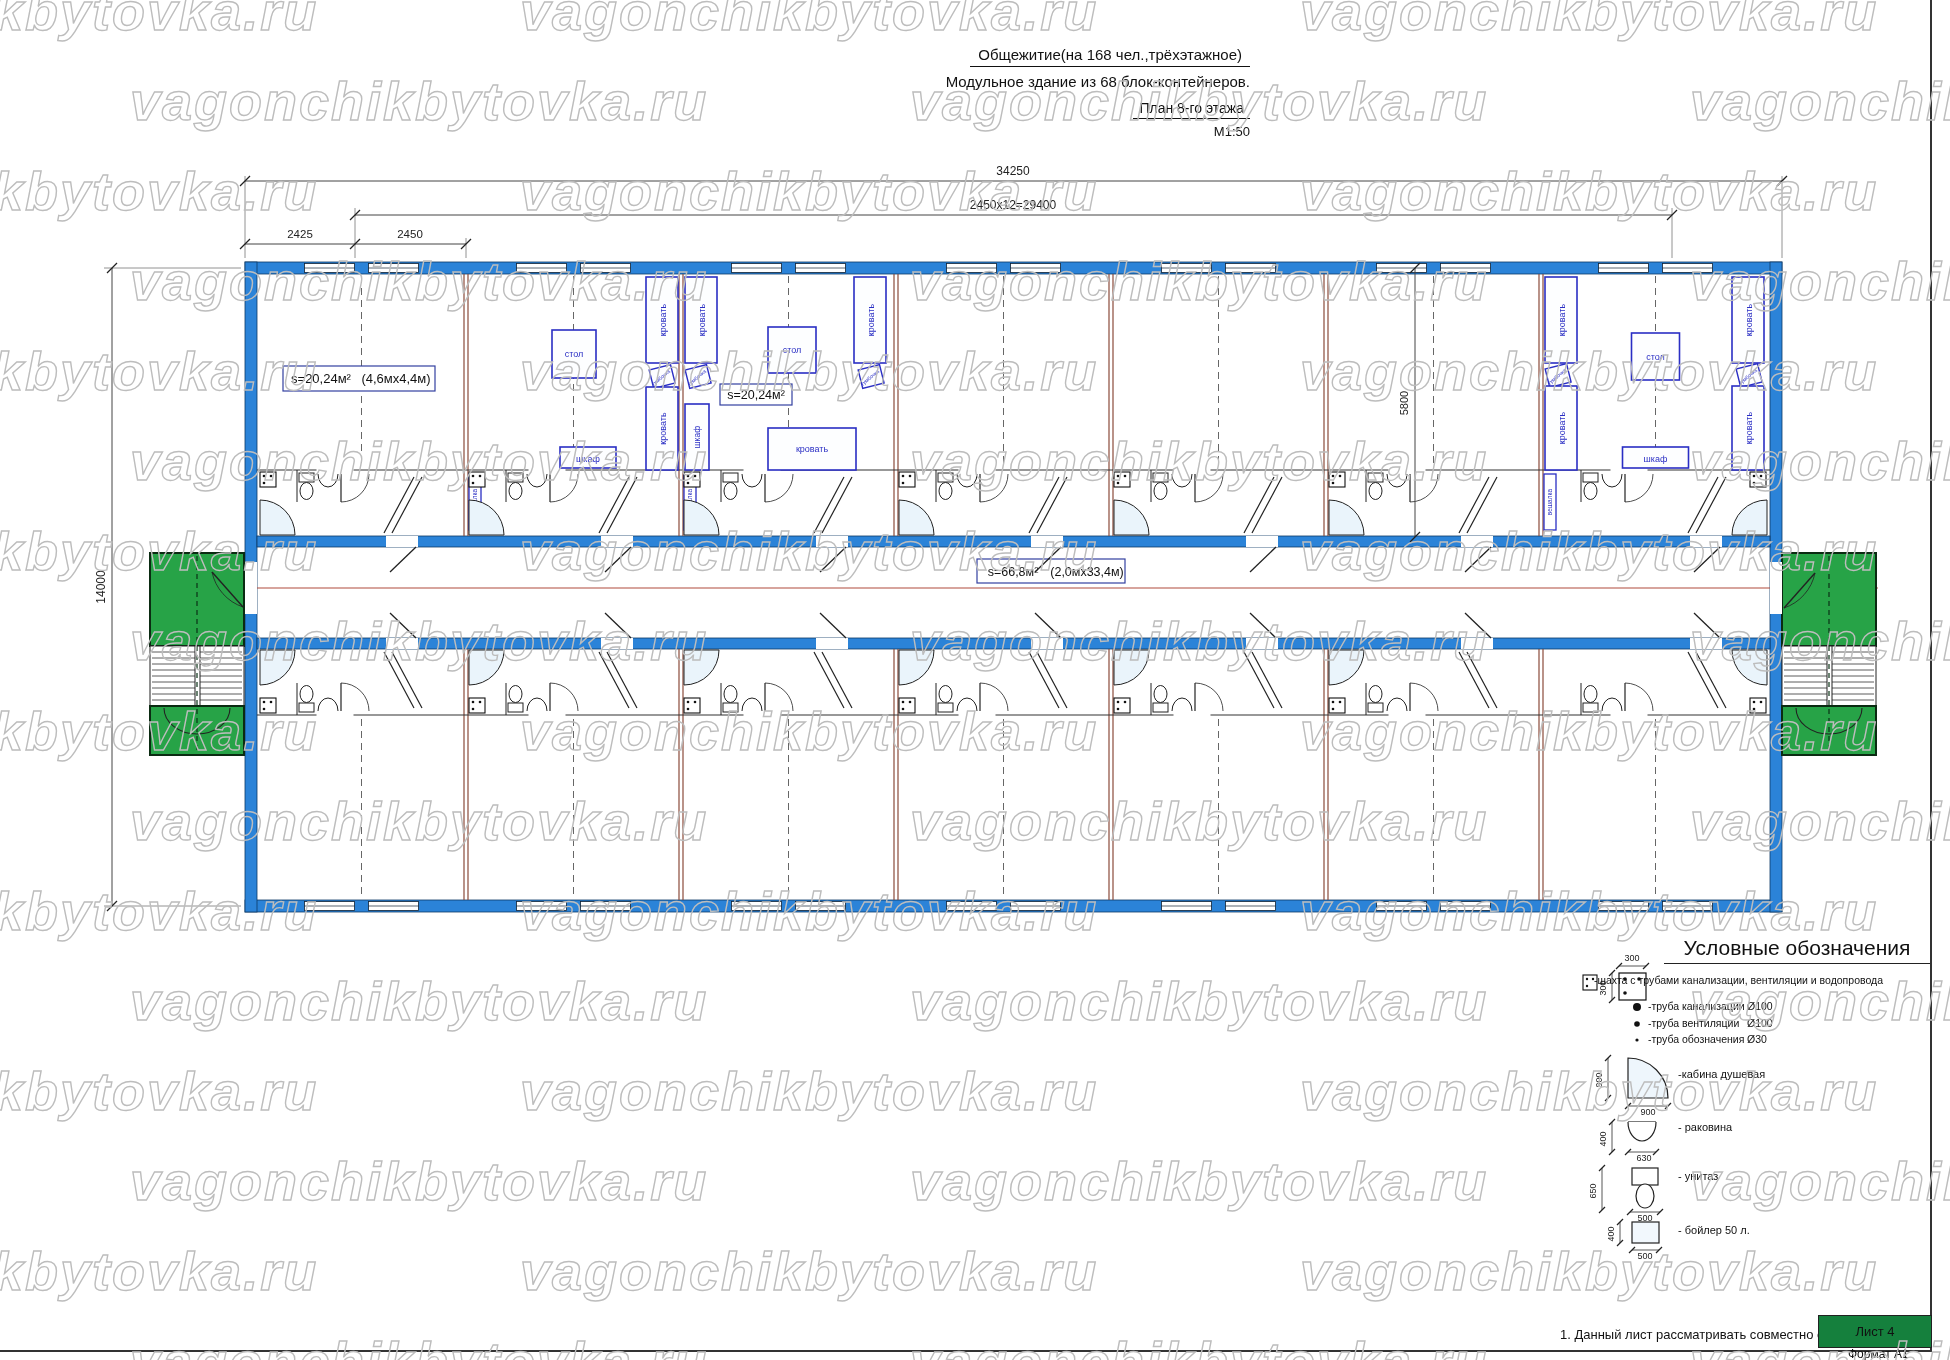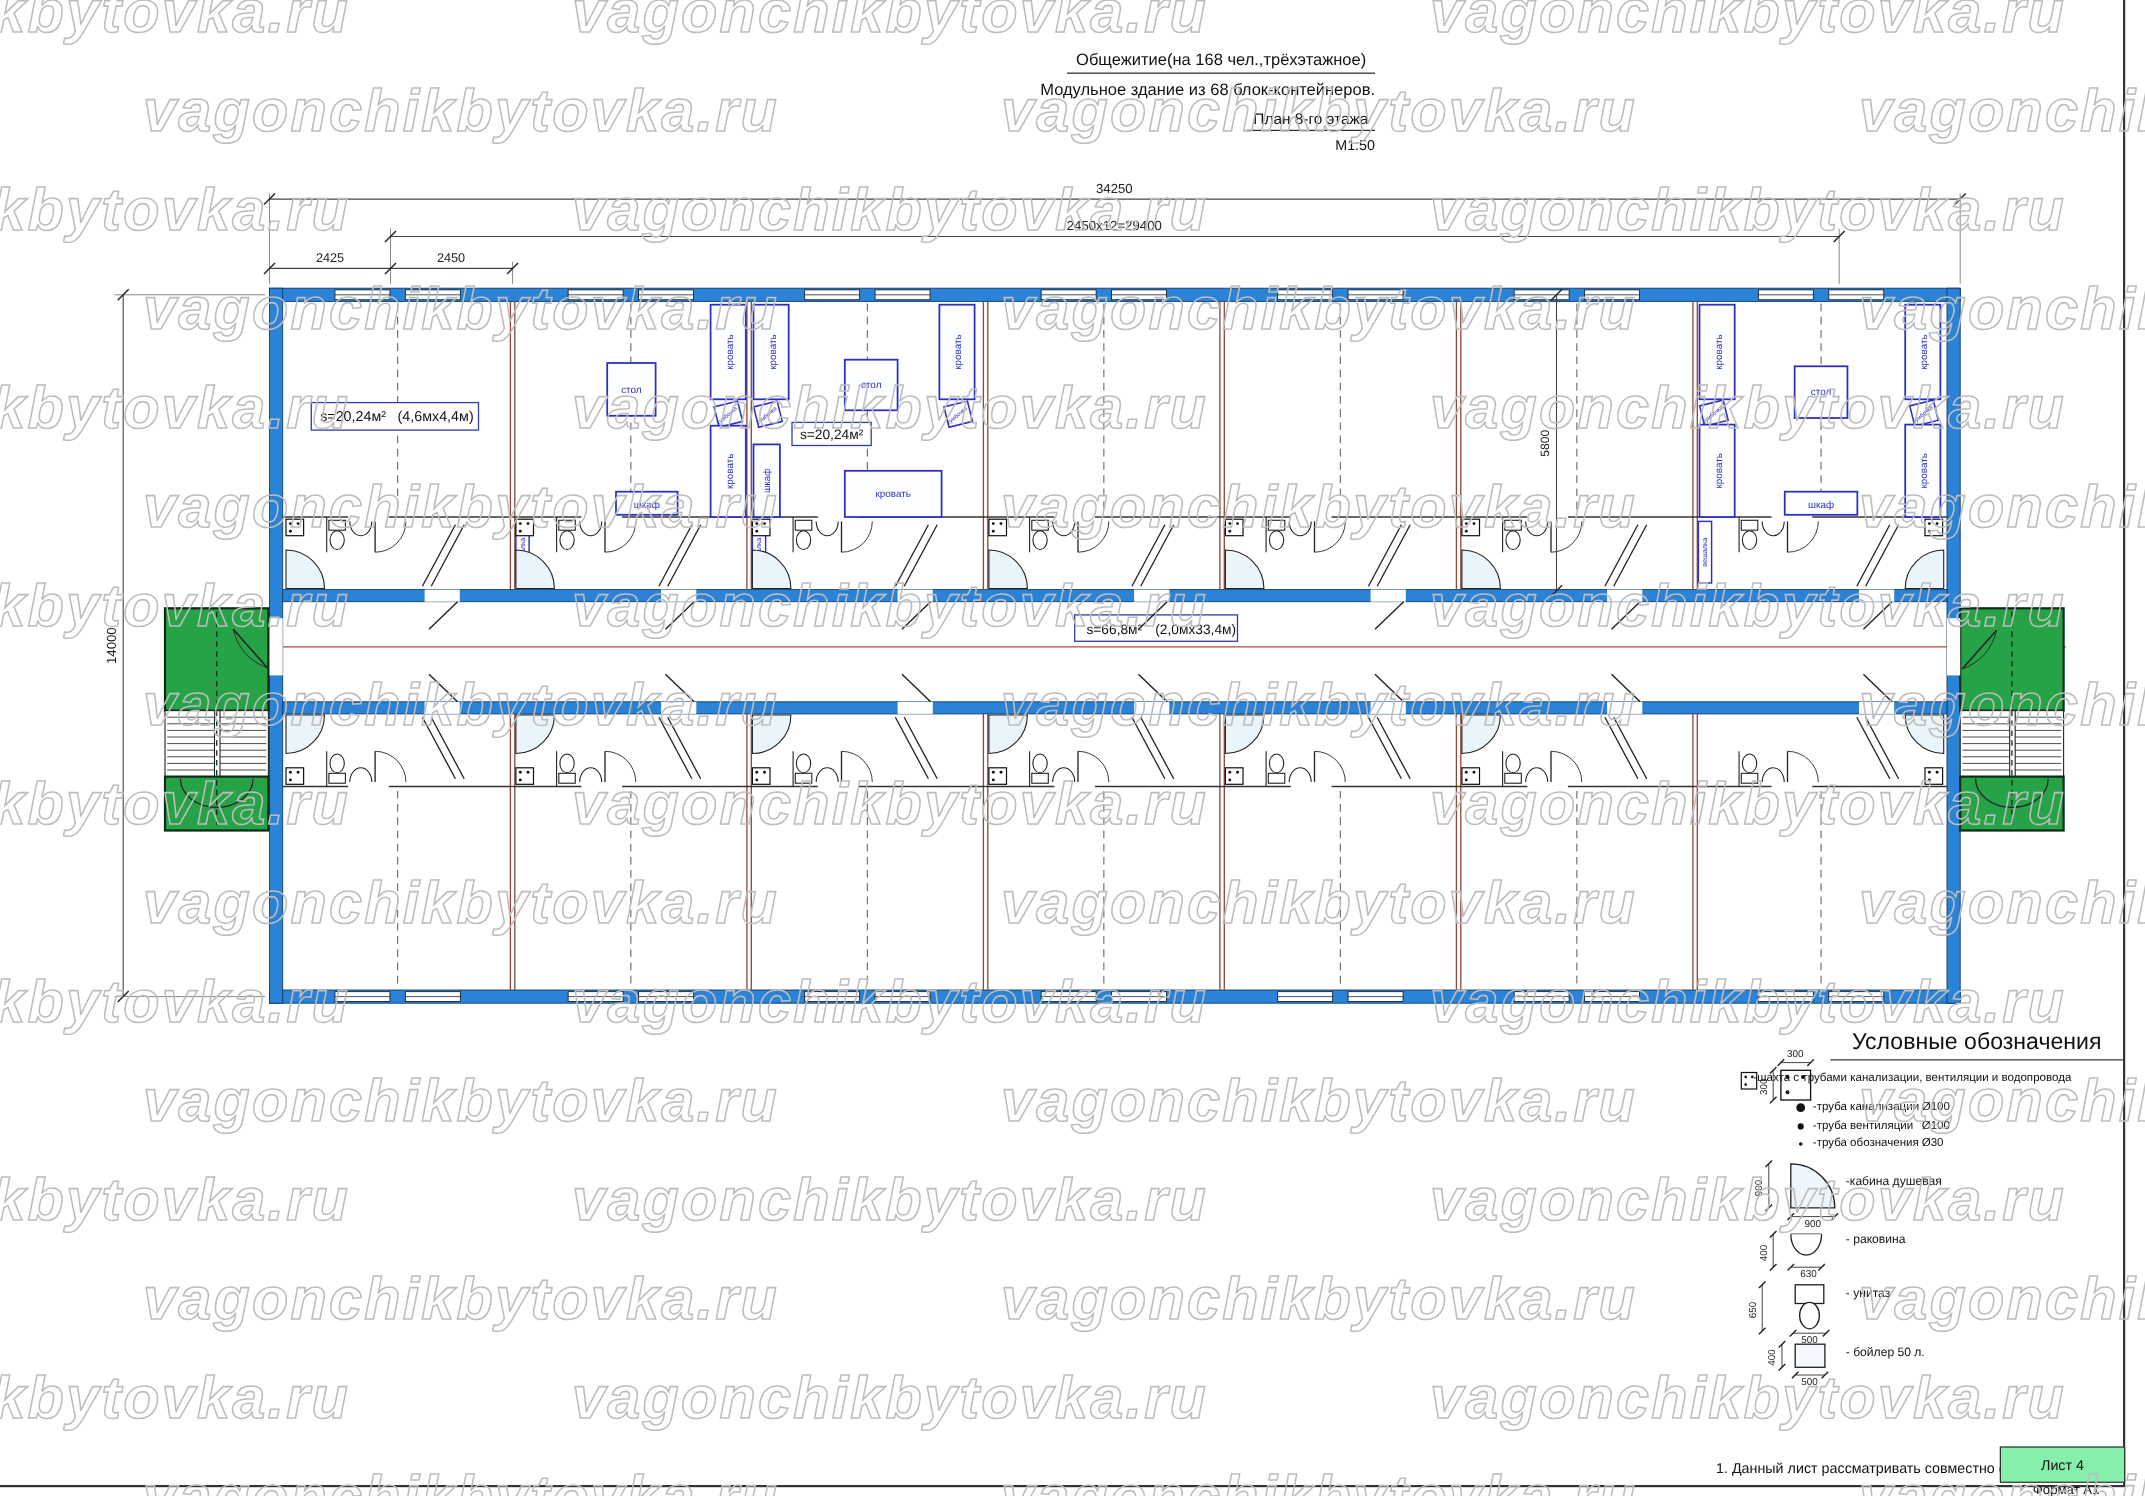--- a/index.html
+++ b/index.html
@@ -20,21 +20,21 @@
   .lg{position:absolute;z-index:20;white-space:nowrap;}
   #lg-title{left:1664px;top:936px;width:266px;font-size:21px;border-bottom:1.5px solid #222;
             padding-bottom:3px;text-align:center;}
   #lg-shaft{left:1594px;top:974px;font-size:10.5px;}
   .lg-pipe{left:1648px;font-size:10.5px;width:145px;}
   .lg-pipe .dia{position:absolute;left:99px;}
   .lg-fix{font-size:11px;left:1678px;}
   
   #ft-note{position:absolute;left:1560px;top:1327px;font-size:13px;z-index:20;}
   #ft-sheetbox{position:absolute;left:1818px;top:1315px;width:112px;height:31px;border:1.5px solid #222;
-               line-height:31px;text-align:center;font-size:13px;background:#86efac;z-index:20;}
+               line-height:31px;text-align:center;font-size:13px;background:#15803d;z-index:20;}
   #ft-format{position:absolute;left:1848px;top:1347px;font-size:12px;z-index:20;}
   .pageline{position:absolute;background:#333;z-index:15;}
 </style>
 </head>
 <body>
 
 <div id="stage">
 
   <svg id="plan-svg" width="1950" height="1360">
       <rect x="245" y="262" width="1537" height="12" fill="#2b83d8" stroke="#0e3a66" stroke-width="0.8"></rect>

